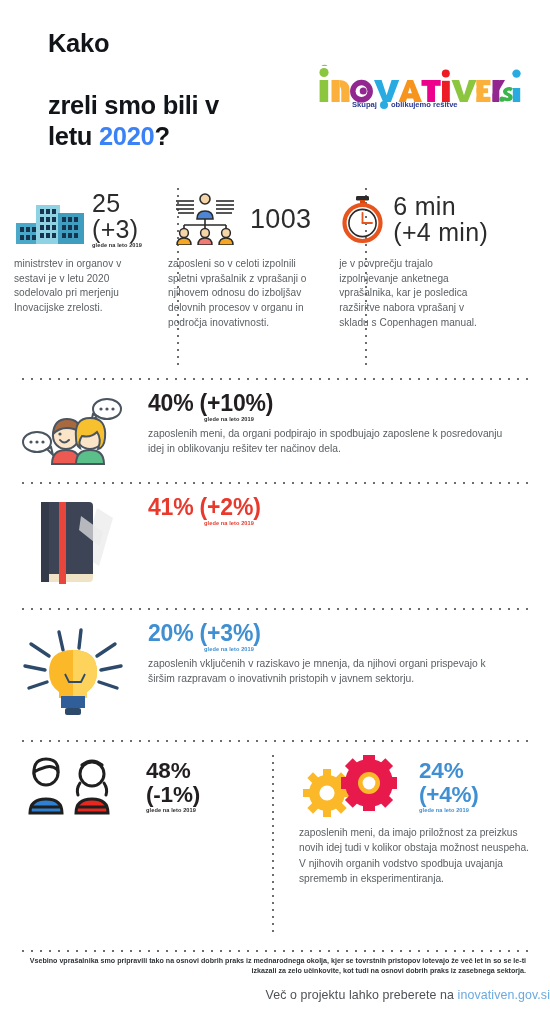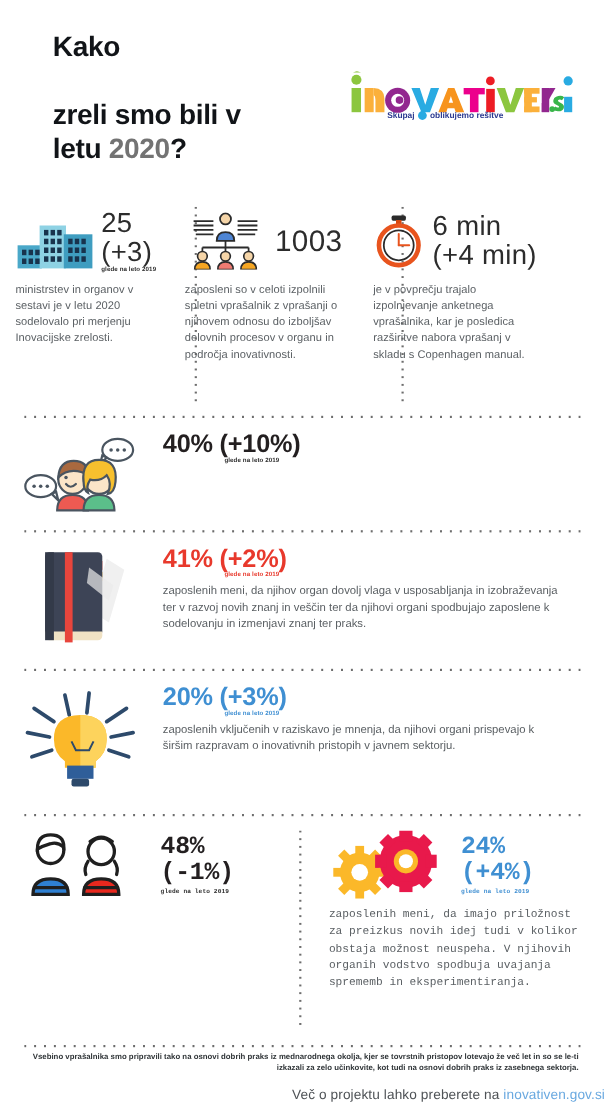--- a/index.html
+++ b/index.html
@@ -30,21 +30,21 @@
     position: absolute;
     left: 48px;
     top: 28px;
     font-size: 25.5px;
     font-weight: bold;
     line-height: 1.22;
     color: #111418;
     letter-spacing: -0.3px;
     max-width: 250px;
   }
-  .title .year { color: #737373; }
+  .title .year { color: #3b82f6; }
 
   .logo-wrap {
     position: absolute;
     left: 316px;
     top: 62px;
     width: 205px;
     height: 50px;
   }
 
   
@@ -164,21 +164,21 @@
   }
 
   
   .row2 {
     position: absolute;
     top: 755px; left: 0;
     width: 550px;
     height: 185px;
     display: flex;
   }
-  .row2 .half { position: relative; flex: 1 1 0; font-family: Liberation Mono, monospace; }
+  .row2 .half { position: relative; flex: 1 1 0; }
   .row2 .half.left  { padding: 0 18px 0 18px; }
   .row2 .half.right { padding: 0 14px 0 26px; }
   .row2 .vdots2 {
     position: absolute;
     left: 272px; top: 0;
     width: 2px; height: 180px;
     background-image: linear-gradient(to bottom, #6d6d6d 0 2px, transparent 2px 7px);
     background-size: 2px 7px;
     background-repeat: repeat-y;
   }
@@ -593,20 +593,21 @@
         <circle cx="46" cy="42" r="1.6" fill="#4a5560"></circle>
 
         <path d="M62 72 q0-14 14-14 q14 0 14 14 z" fill="#5bbf8a" stroke="#4a5560" stroke-width="2"></path>
         <circle cx="76" cy="43" r="14" fill="#fbe5c8" stroke="#4a5560" stroke-width="2"></circle>
         <path d="M62 46 q-2-20 14-20 q17 0 15 20 q-1 10-7 11 q4-10-1-17 q-6 6-15 4 q-4 6-2 12 q-4-2-4-10 z" fill="#f7c02e" stroke="#4a5560" stroke-width="2"></path>
       </svg>
     </div>
     <div class="content">
       <div class="pct black">40% (+10%)</div>
       <div class="pct-since">glede na leto 2019</div>
+      <div class="desc">zaposlenih meni, da organi podpirajo in spodbujajo zaposlene k posredovanju idej in oblikovanju rešitev ter načinov dela.</div>
     </div>
   </div>
 
   <div class="hdots" style="top: 482px;"></div>
 
   <div class="block" style="top: 496px;">
     <div class="art">
       <svg width="110" height="92" viewBox="0 0 110 92">
         <path d="M78 12 l16 10 l-14 48 l-16-10 z" fill="#f0f0f0"></path>
         <rect x="52" y="14" width="22" height="8" fill="#e8392c"></rect>
@@ -614,21 +615,20 @@
         <rect x="22" y="6" width="52" height="76" rx="4" fill="#3d4456"></rect>
         <path d="M22 78 h52 v4 a4 4 0 0 1 -4 4 H26 a4 4 0 0 1 -4 -4 z" fill="#f0e2c4"></path>
         <rect x="22" y="6" width="8" height="80" fill="#333a49"></rect>
         <rect x="40" y="6" width="7" height="82" fill="#e8453c"></rect>
         <path d="M62 20 l22 16 l-4 14 l-20-16 z" fill="#e9e9e9" opacity="0.7"></path>
       </svg>
     </div>
     <div class="content">
       <div class="pct red">41% (+2%)</div>
       <div class="pct-since red">glede na leto 2019</div>
-      <div class="desc">zaposlenih meni, da njihov organ dovolj vlaga v usposabljanja in izobraževanja ter v razvoj novih znanj in veščin ter da njihovi organi spodbujajo zaposlene k sodelovanju in izmenjavi znanj ter praks.</div>
     </div>
   </div>
 
   <div class="hdots" style="top: 608px;"></div>
 
   <div class="block" style="top: 622px;">
     <div class="art">
       <svg width="118" height="96" viewBox="0 0 118 96">
         <g stroke="#2d4a6b" stroke-width="3.4" stroke-linecap="round">
           <line x1="16" y1="22" x2="34" y2="34"></line>

